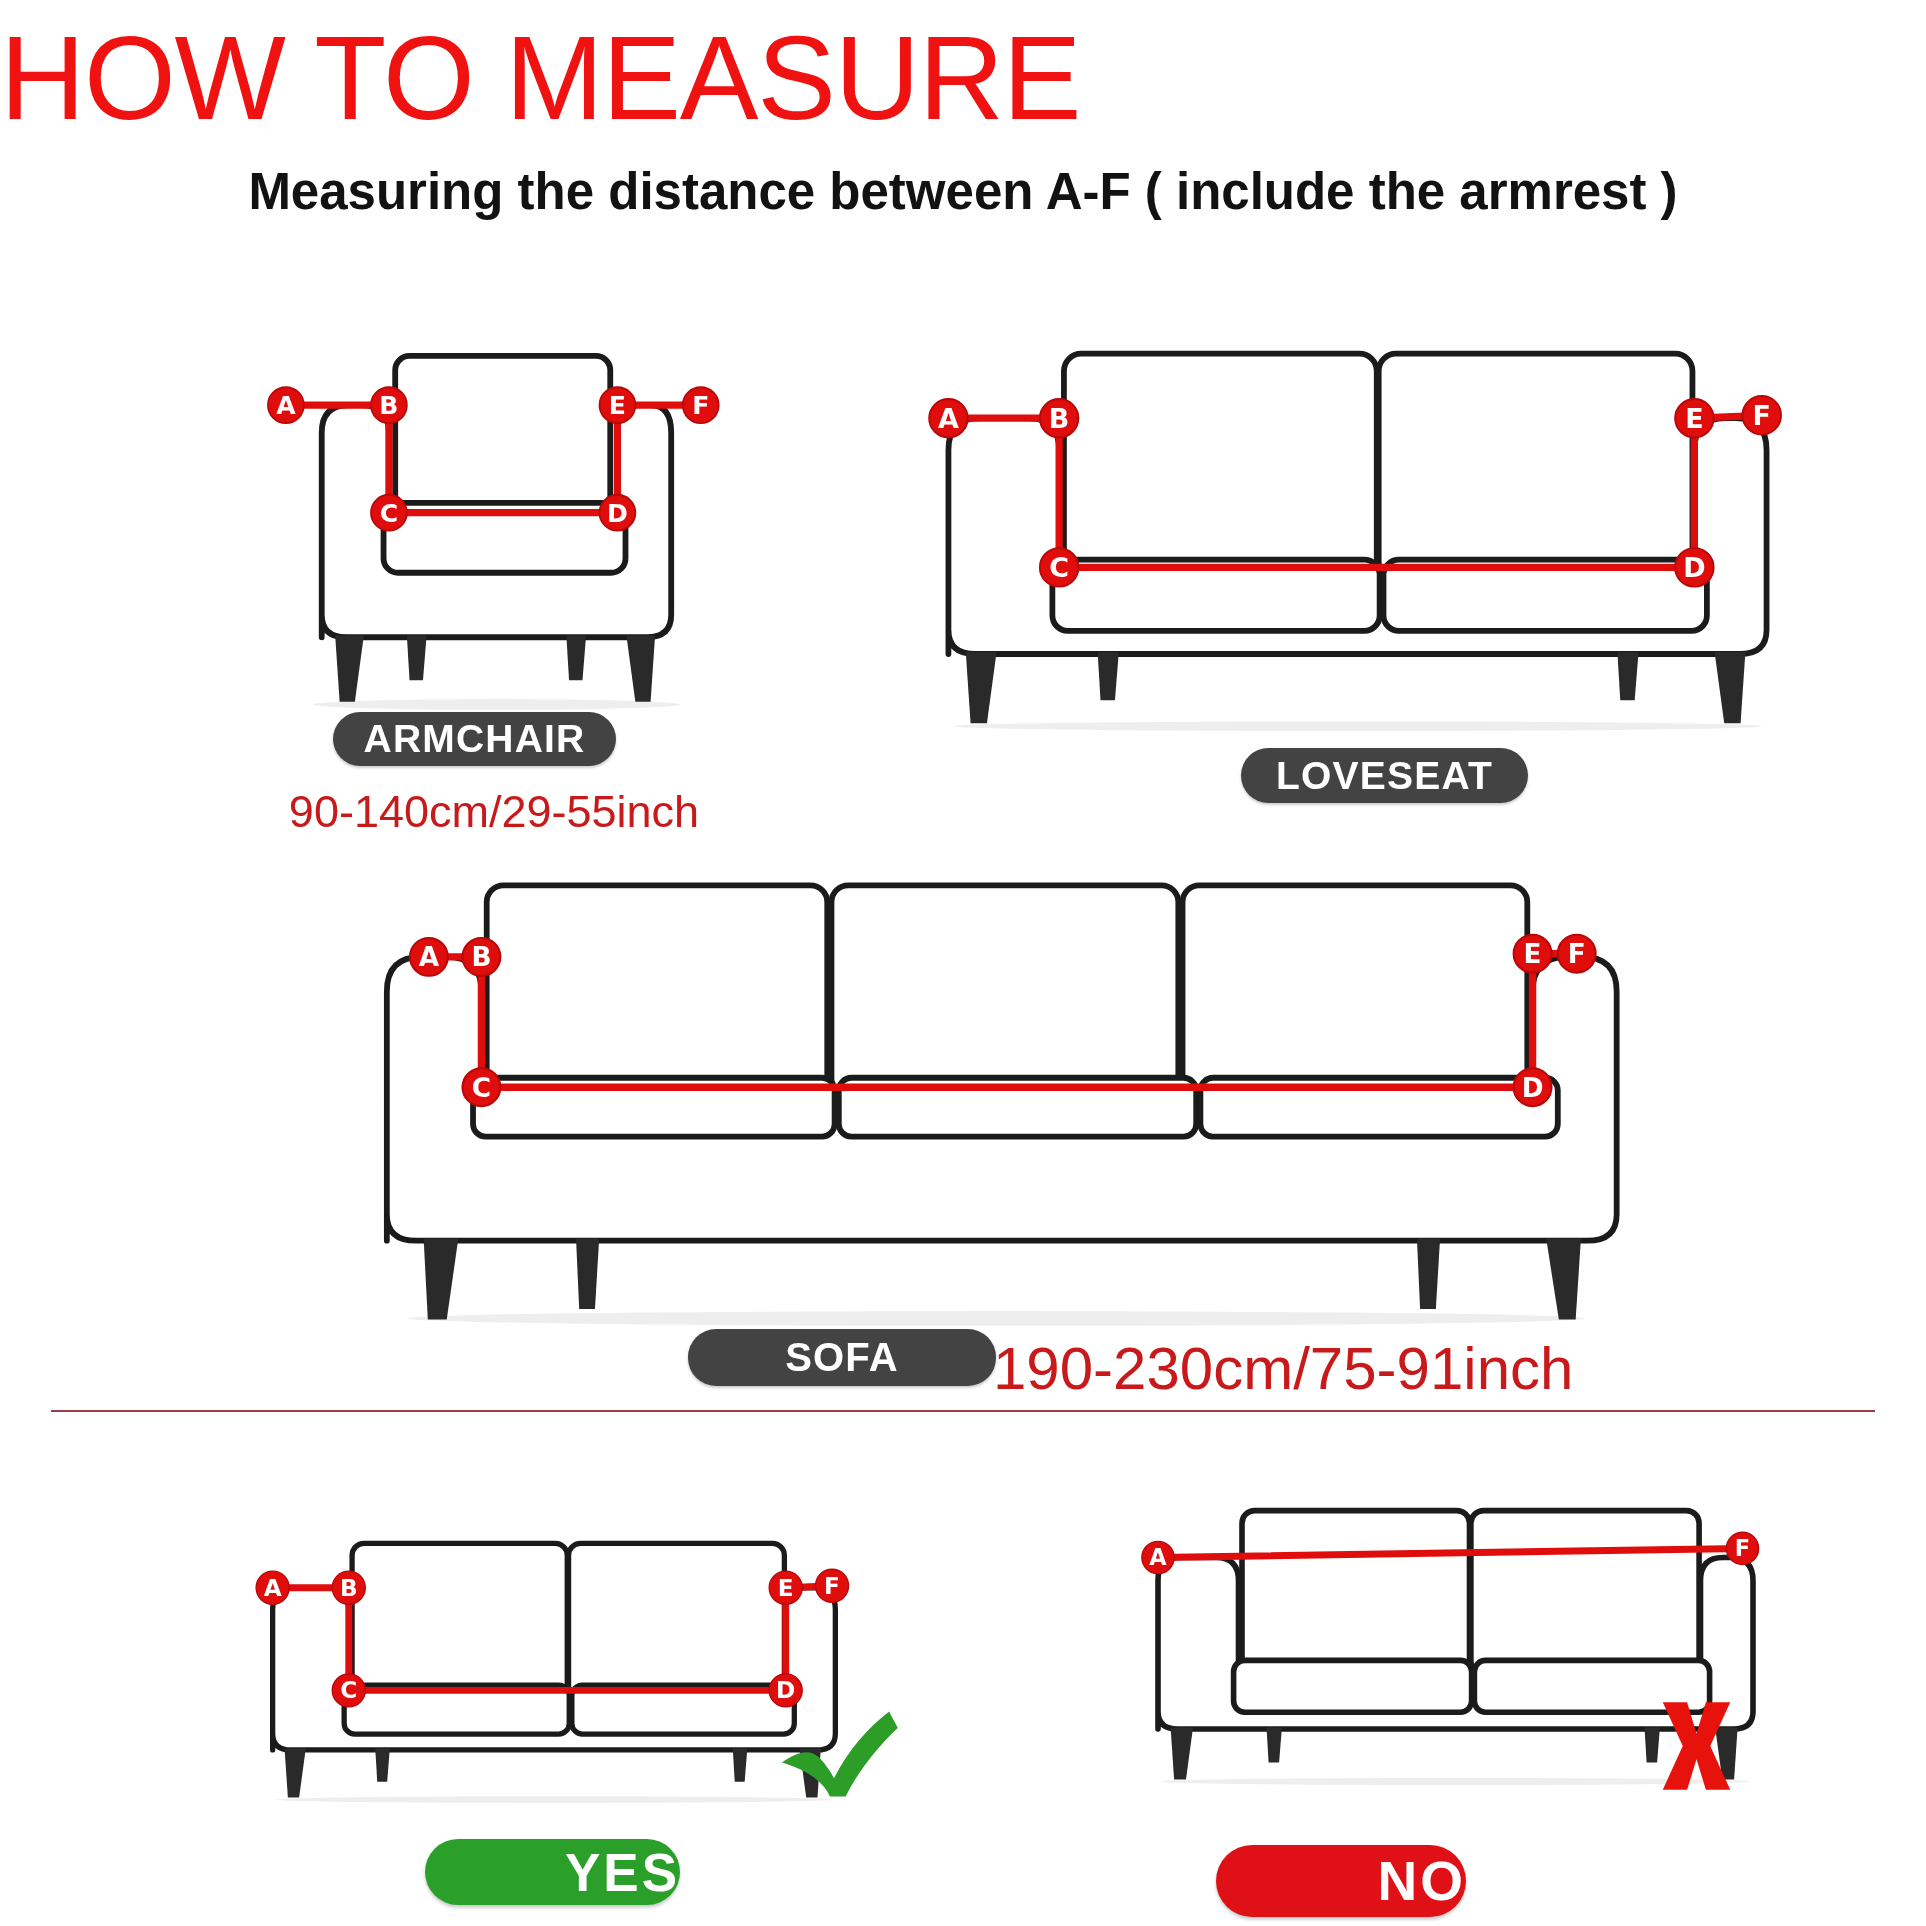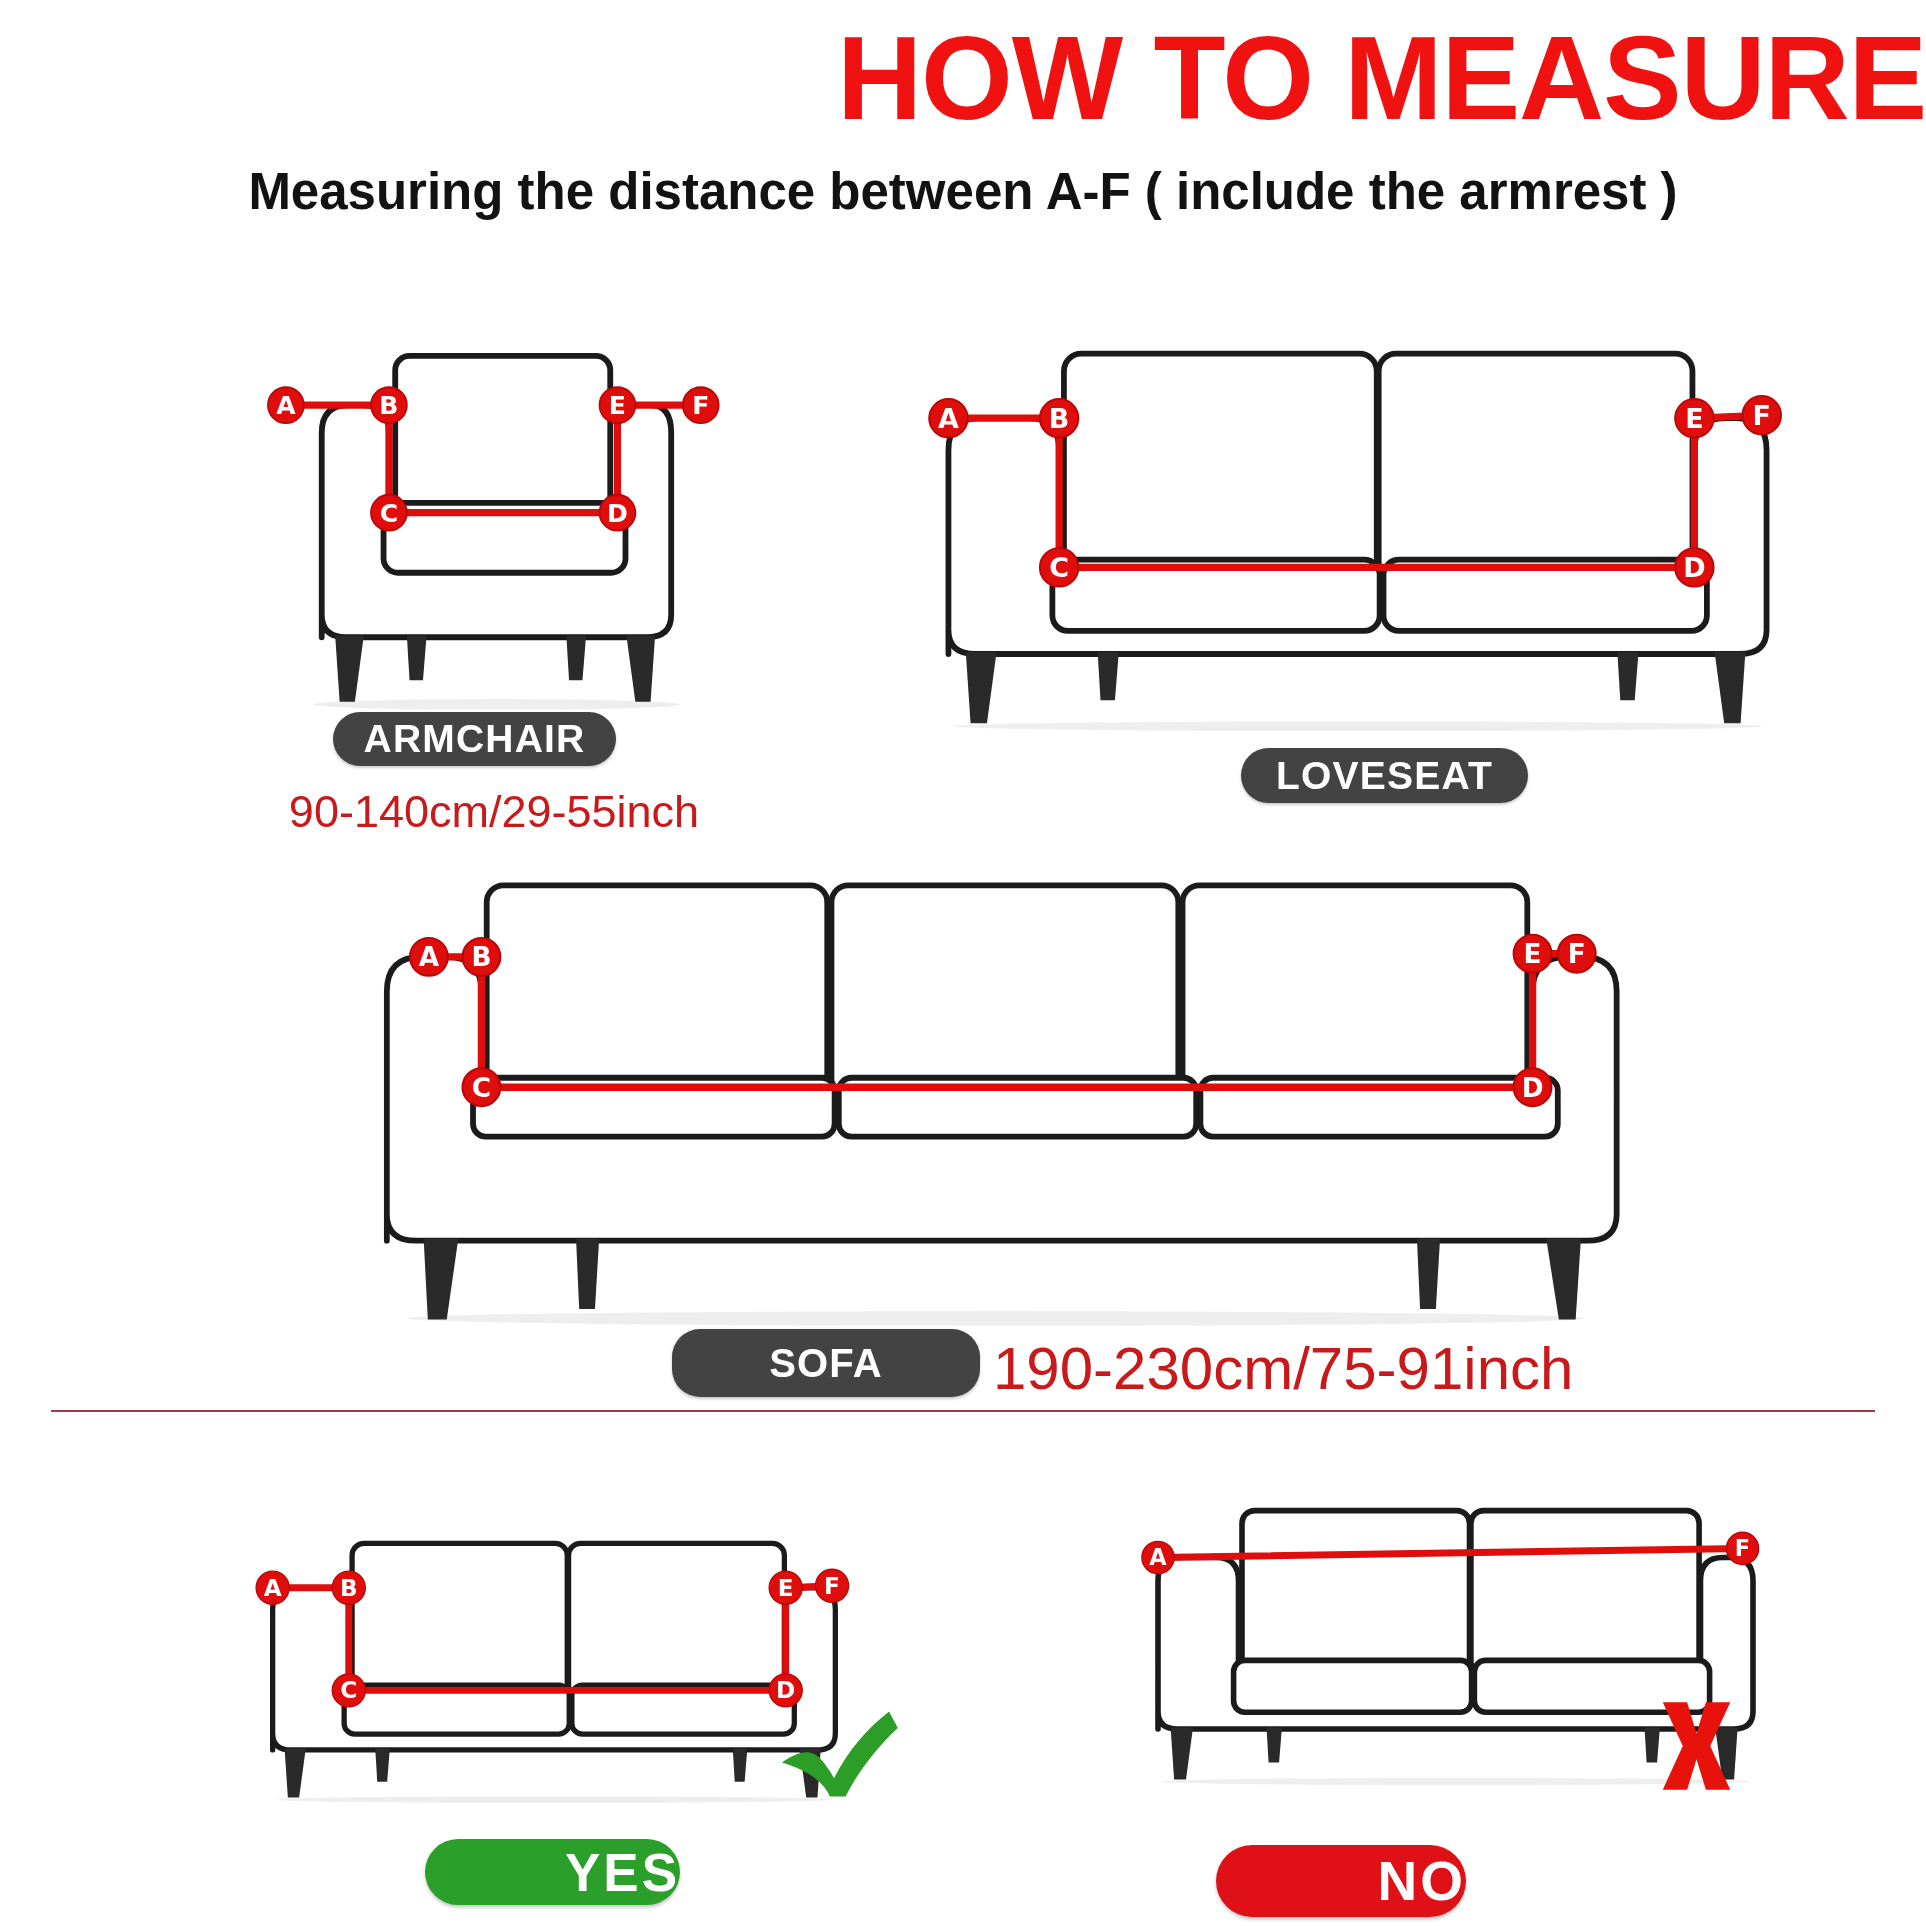--- a/index.html
+++ b/index.html
@@ -4,21 +4,21 @@
 <style>
   :root{
     --title-red:#f01111; --marker-red:#e00d0d; --range-red:#c81a1a;
     --label-pill-gray:#434343; --yes-green:#2aa02a; --check-green:#2c9e27;
     --no-red:#df1116; --x-red:#e8120d; --divider-red:#9c3c44; --outline-black:#1b1b1b;
   }
   html,body{margin:0;padding:0;background:#fff;}
   .page{position:relative;width:1926px;height:1926px;background:#fff;overflow:hidden;
         font-family:"Liberation Sans","DejaVu Sans",sans-serif;}
   .abs{position:absolute;}
-  .page-title{top:18px;left:0;width:1926px;text-align:right;font-size:118px;font-weight:700;
+  .page-title{top:18px;left:0;width:1926px;text-align:left;font-size:118px;font-weight:400;
               letter-spacing:-1.2px;color:var(--title-red);line-height:1.02;}
   .subtitle{top:158px;left:0;width:1926px;text-align:center;font-size:51px;font-weight:700;
             color:#121212;line-height:67px;}
   .pill{display:flex;align-items:center;justify-content:center;background:var(--label-pill-gray);
         color:#fff;font-weight:700;letter-spacing:1.2px;box-shadow:0 1.8px 3px rgba(0,0,0,.22);}
   .range{color:var(--range-red);font-weight:400;text-align:center;white-space:nowrap;}
   .verdict{display:flex;align-items:center;justify-content:flex-end;color:#fff;font-weight:700;
            letter-spacing:3px;box-shadow:0 2.4px 3.6px rgba(0,0,0,.22);margin-top:36px;}
   .divider{background:var(--divider-red);}
   svg{display:block;overflow:visible;}
@@ -125,21 +125,21 @@
       <circle class="mdot" cx="1150" cy="70" r="18"></circle>
       <circle class="mdot" cx="1192" cy="70" r="18"></circle>
       <text class="mtxt" x="100" y="82" font-size="25">A</text>
       <text class="mtxt" x="150" y="82" font-size="25">B</text>
       <text class="mtxt" x="150" y="206" font-size="25">C</text>
       <text class="mtxt" x="1150" y="206" font-size="25">D</text>
       <text class="mtxt" x="1150" y="79" font-size="25">E</text>
       <text class="mtxt" x="1192" y="79" font-size="25">F</text>
     </g>
   </svg>
-  <div class="abs pill" style="left:672px;top:1329px;width:308px;height:68px;border-radius:28px;font-size:40px;text-align:center;">
+  <div class="abs pill" style="left:688px;top:1329px;width:308px;height:57px;border-radius:28px;font-size:40px;text-align:center;">
     <span>SOFA</span>
   </div>
   <div class="abs range" style="left:993px;top:1334px;width:494px;font-size:60px;text-align:left;">190-230cm/75-91inch</div>
 
   <div class="abs divider" style="left:51px;top:1410px;width:1824px;height:2.4px;"></div>
 
   <svg class="abs" style="left:223px;top:1538px;" width="662" height="265" viewBox="-15 0 1000 400">
     <ellipse class="shadow" cx="485" cy="395" rx="420" ry="5"></ellipse>
     <rect class="ol" x="180" y="8" width="325" height="234" rx="18" stroke-width="8"></rect>
     <rect class="ol" x="507" y="8" width="326" height="234" rx="18" stroke-width="8"></rect>

